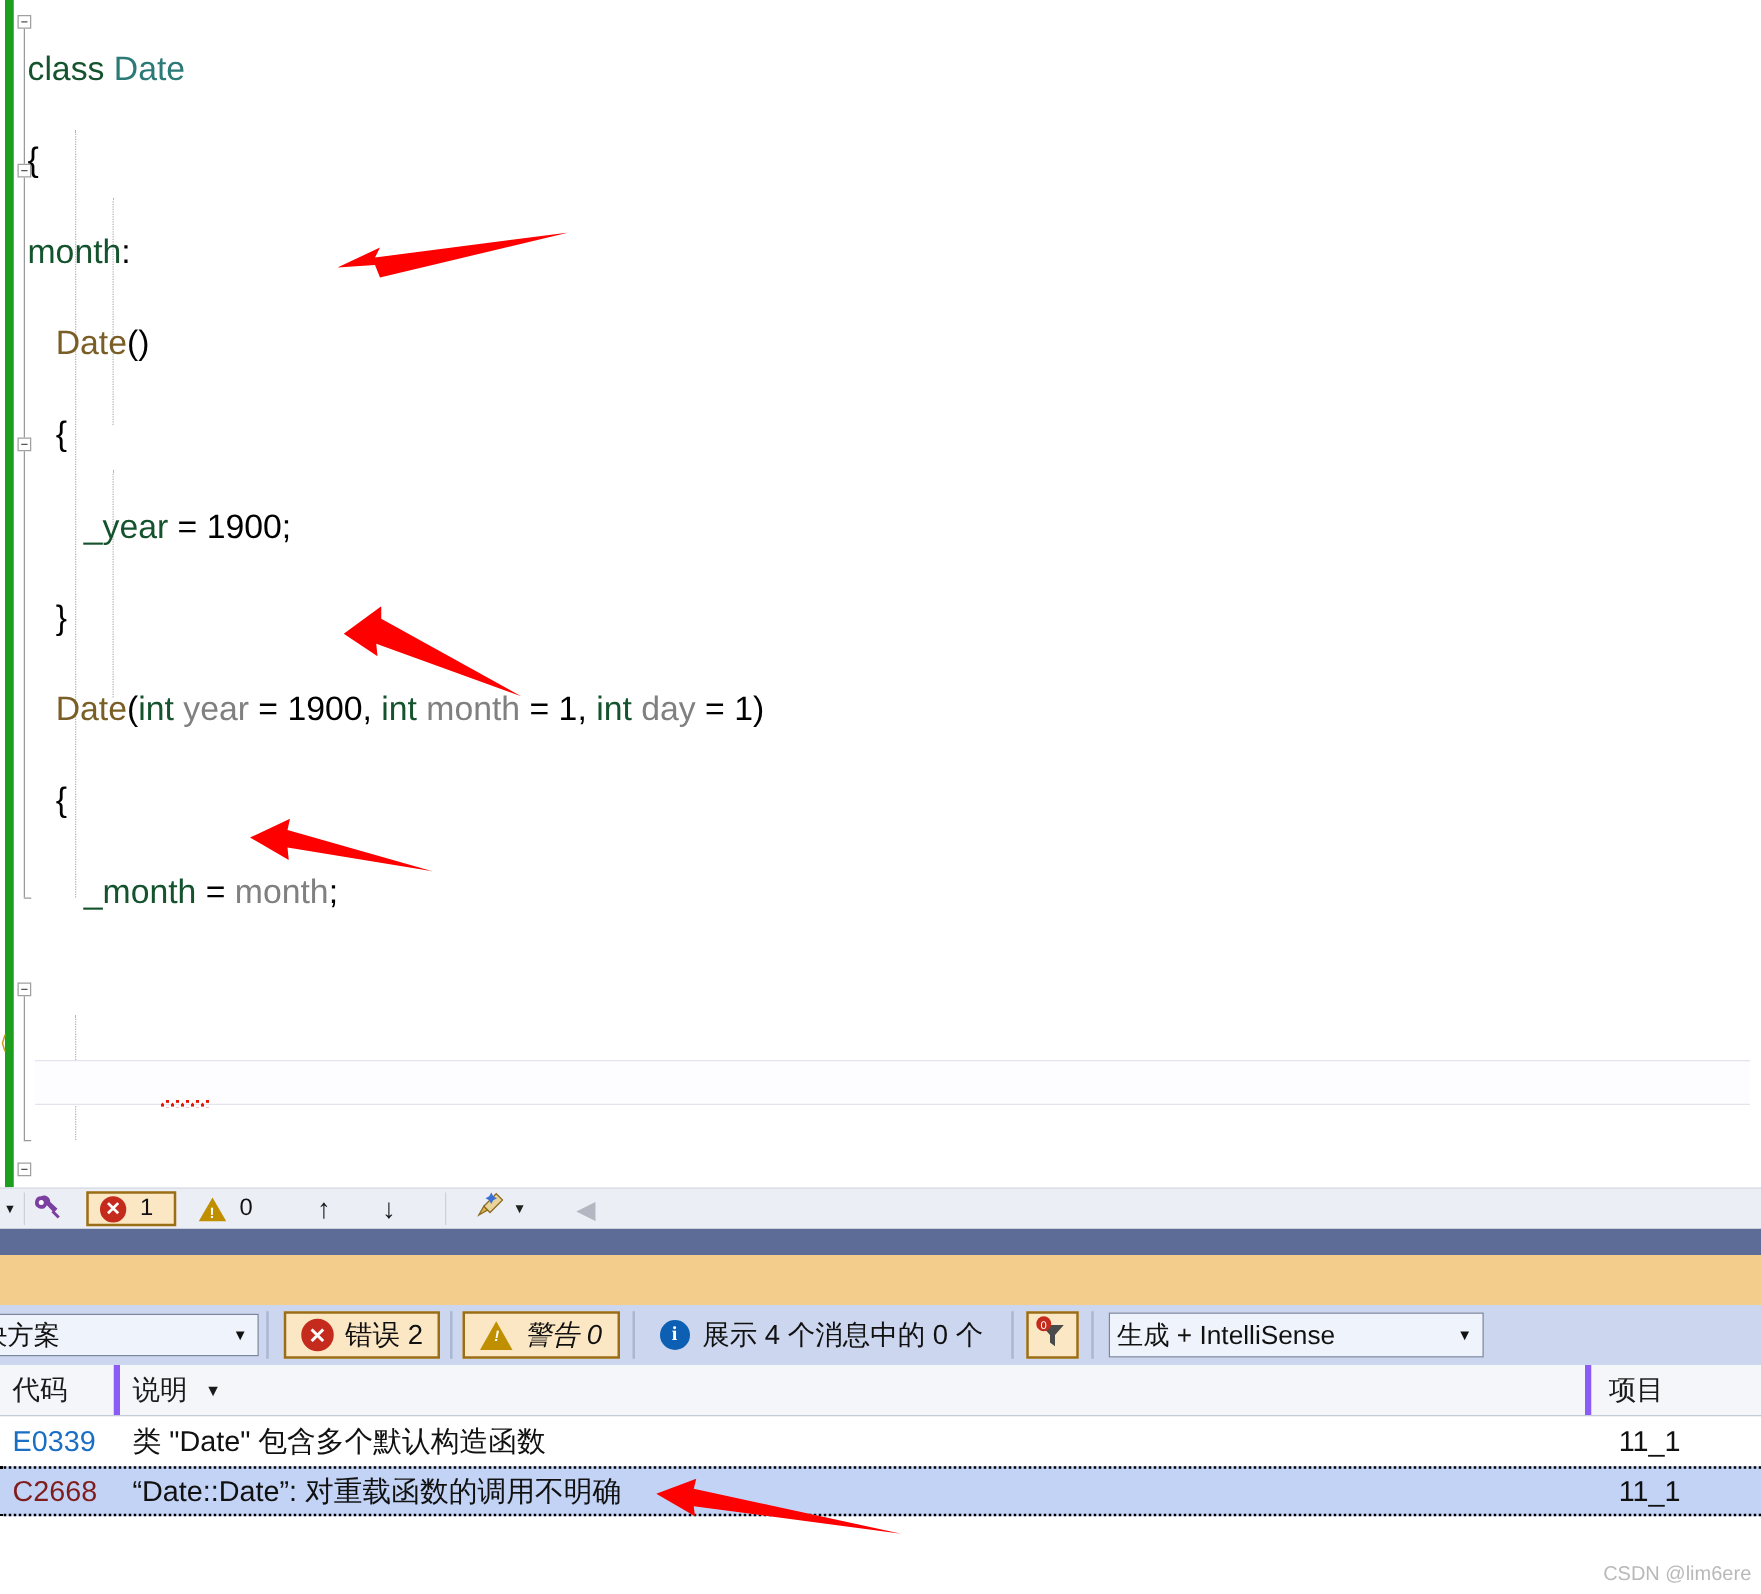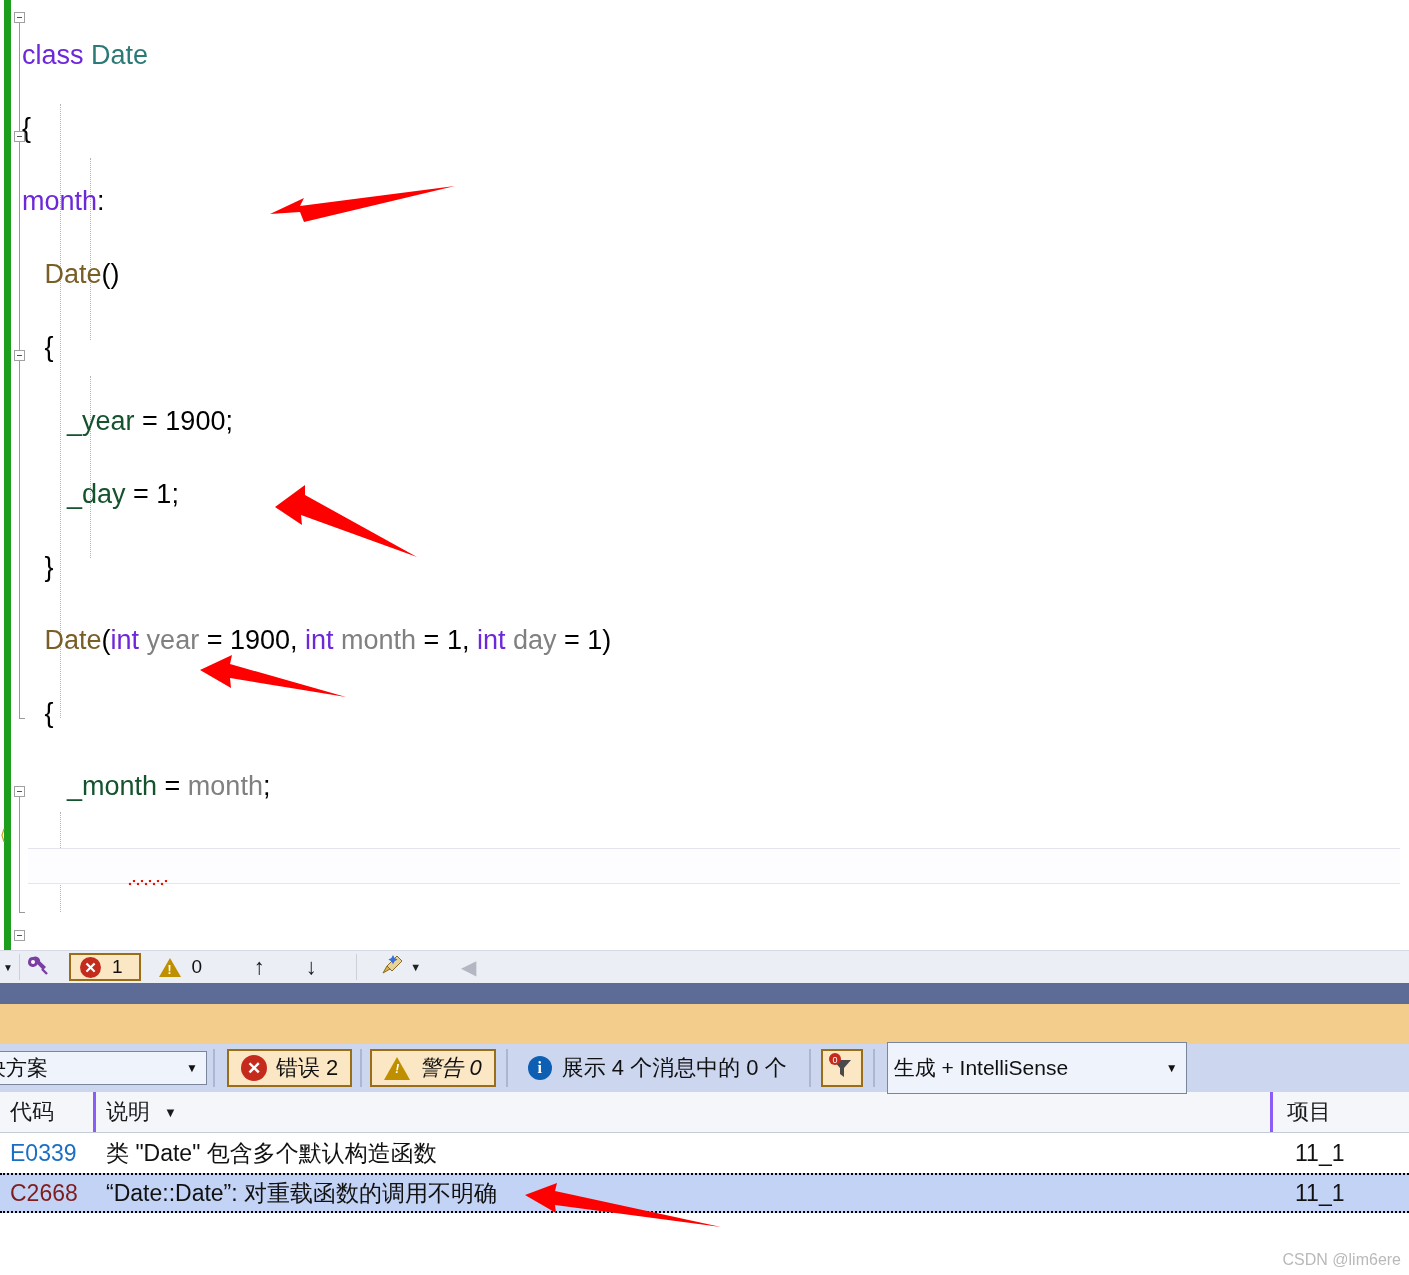--- a/index.html
+++ b/index.html
@@ -75,21 +75,21 @@
     left: 22px; top: 0;
     width: 1387px;
     font-family: "Liberation Sans", sans-serif;
     font-size: 27px;
     line-height: 36.6px;
     white-space: pre;
     color: #000000;
   }
   .ln { height: 36.6px; display: block; position: relative; }
 
-  .kw   { color: #6d28d9; }          
+  .kw   { color: #14532d; }          
   .typ  { color: #2b7a78; }          
   .fn   { color: #795e26; }          
   .par  { color: #808080; }          
   .num  { color: #000000; }
   .var  { color: #14532d; }
   .pun  { color: #000000; }
 
   .vdash {
     position: absolute;
     top: 0; bottom: 0;
@@ -283,41 +283,41 @@
   }
   .filter-btn {
     width: 42px; height: 38px;
     background: #fbe7c3;
     border: 2px solid #9a6e16;
     box-sizing: border-box;
     position: relative;
   }
   #combo-build {
     width: 300px;
-    height: 52px;
+    height: 36px;
     gap: 31px;
   }
 
   
   #el-head {
     display: flex;
     height: 40px;
     background: #f4f6fa;
     border-bottom: 1px solid #c3cad8;
     align-items: center;
     font-size: 22px;
     color: #1a1a1a;
   }
   .hcell {
     height: 40px;
     display: flex;
     align-items: center;
     padding-left: 10px;
     box-sizing: border-box;
-    border-right: 3px solid #8b5cf6;
+    border-right: 5px solid #8b5cf6;
   }
   .hcell.last { border-right: none; }
   #h-code { width: 96px; }
   #h-desc { width: 1177px; gap: 14px; }
   #h-proj { width: 136px; padding-left: 14px; }
   .sort-caret { font-size: 13px; }
 
   .el-row {
     display: flex;
     height: 40px;
@@ -374,21 +374,20 @@
 
   <div class="curline" style="top:848px;"></div>
 
   <div class="code">
 <span class="ln"><span class="kw">class</span> <span class="typ">Date</span></span>
 <span class="ln"><span class="pun">{</span></span>
 <span class="ln"><span class="kw">month</span><span class="pun">:</span></span>
 <span class="ln">   <span class="fn">Date</span><span class="pun">()</span></span>
 <span class="ln">   <span class="pun">{</span></span>
 <span class="ln">      <span class="var">_year</span> = <span class="num">1900</span>;</span>
-<span class="ln">      <span class="var">_day</span> = <span class="num">1</span>;</span>
 <span class="ln">   <span class="pun">}</span></span>
 <span class="ln">   <span class="fn">Date</span><span class="pun">(</span><span class="kw">int</span> <span class="par">year</span> = <span class="num">1900</span>, <span class="kw">int</span> <span class="par">month</span> = <span class="num">1</span>, <span class="kw">int</span> <span class="par">day</span> = <span class="num">1</span><span class="pun">)</span></span>
 <span class="ln">   <span class="pun">{</span></span>
 <span class="ln">      <span class="var">_month</span> = <span class="par">month</span>;</span>
 
 
 
 
 
 

